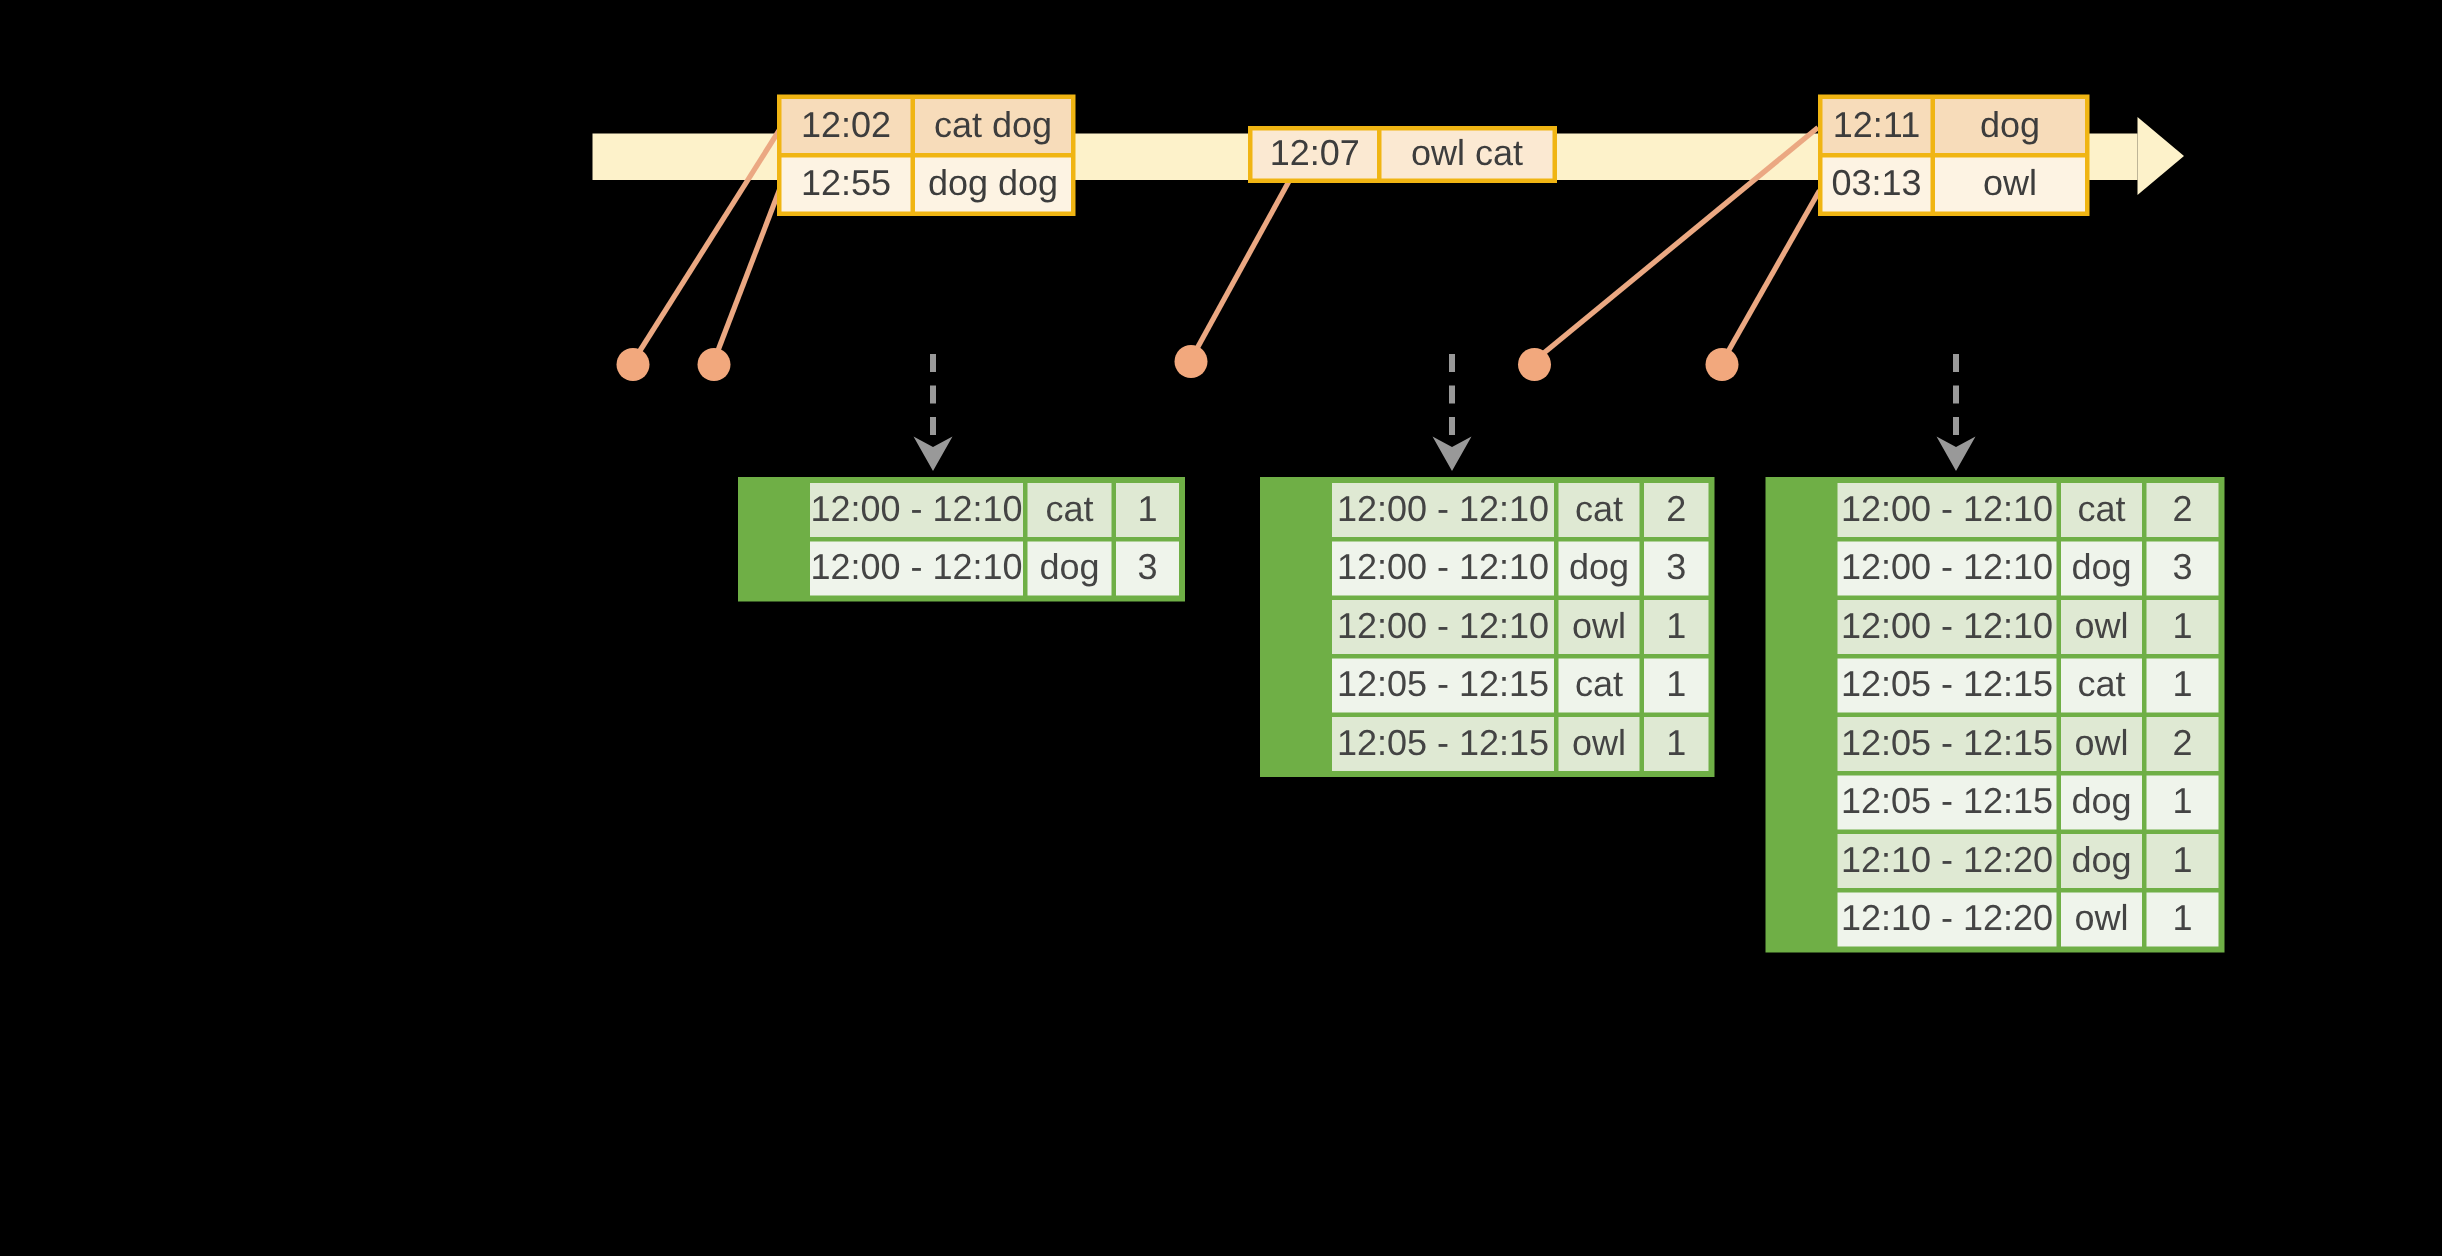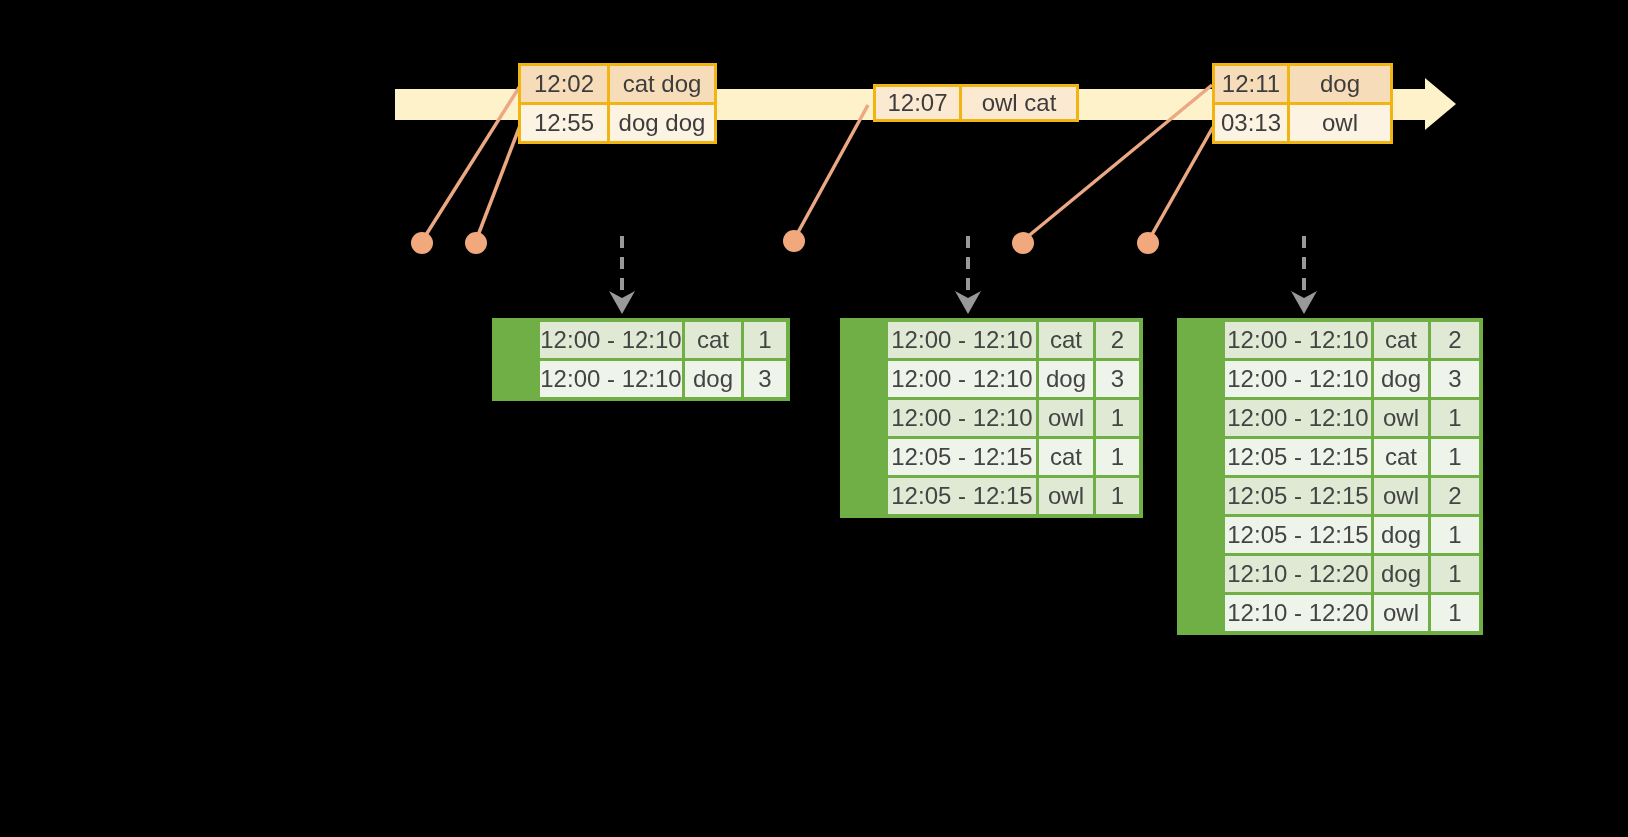--- a/index.html
+++ b/index.html
@@ -94,21 +94,21 @@
       <div class="erow">
         <span class="ecell time">12:02</span>
         <span class="ecell words">cat dog</span>
       </div>
       <div class="erow">
         <span class="ecell time">12:55</span>
         <span class="ecell words">dog dog</span>
       </div>
     </div>
 
-  <div class="etable mid" style="left:873px;top:84px;--c1:83px;--c2:114px;--rh:32px;">
+  <div class="etable mid" style="left:832px;top:84px;--c1:83px;--c2:114px;--rh:32px;">
       <div class="erow">
         <span class="ecell time">12:07</span>
         <span class="ecell words">owl cat</span>
       </div>
     </div>
 
   <div class="etable alt" style="left:1212px;top:63px;--c1:72px;--c2:100px;--rh:36px;">
       <div class="erow">
         <span class="ecell time">12:11</span>
         <span class="ecell words">dog</span>

